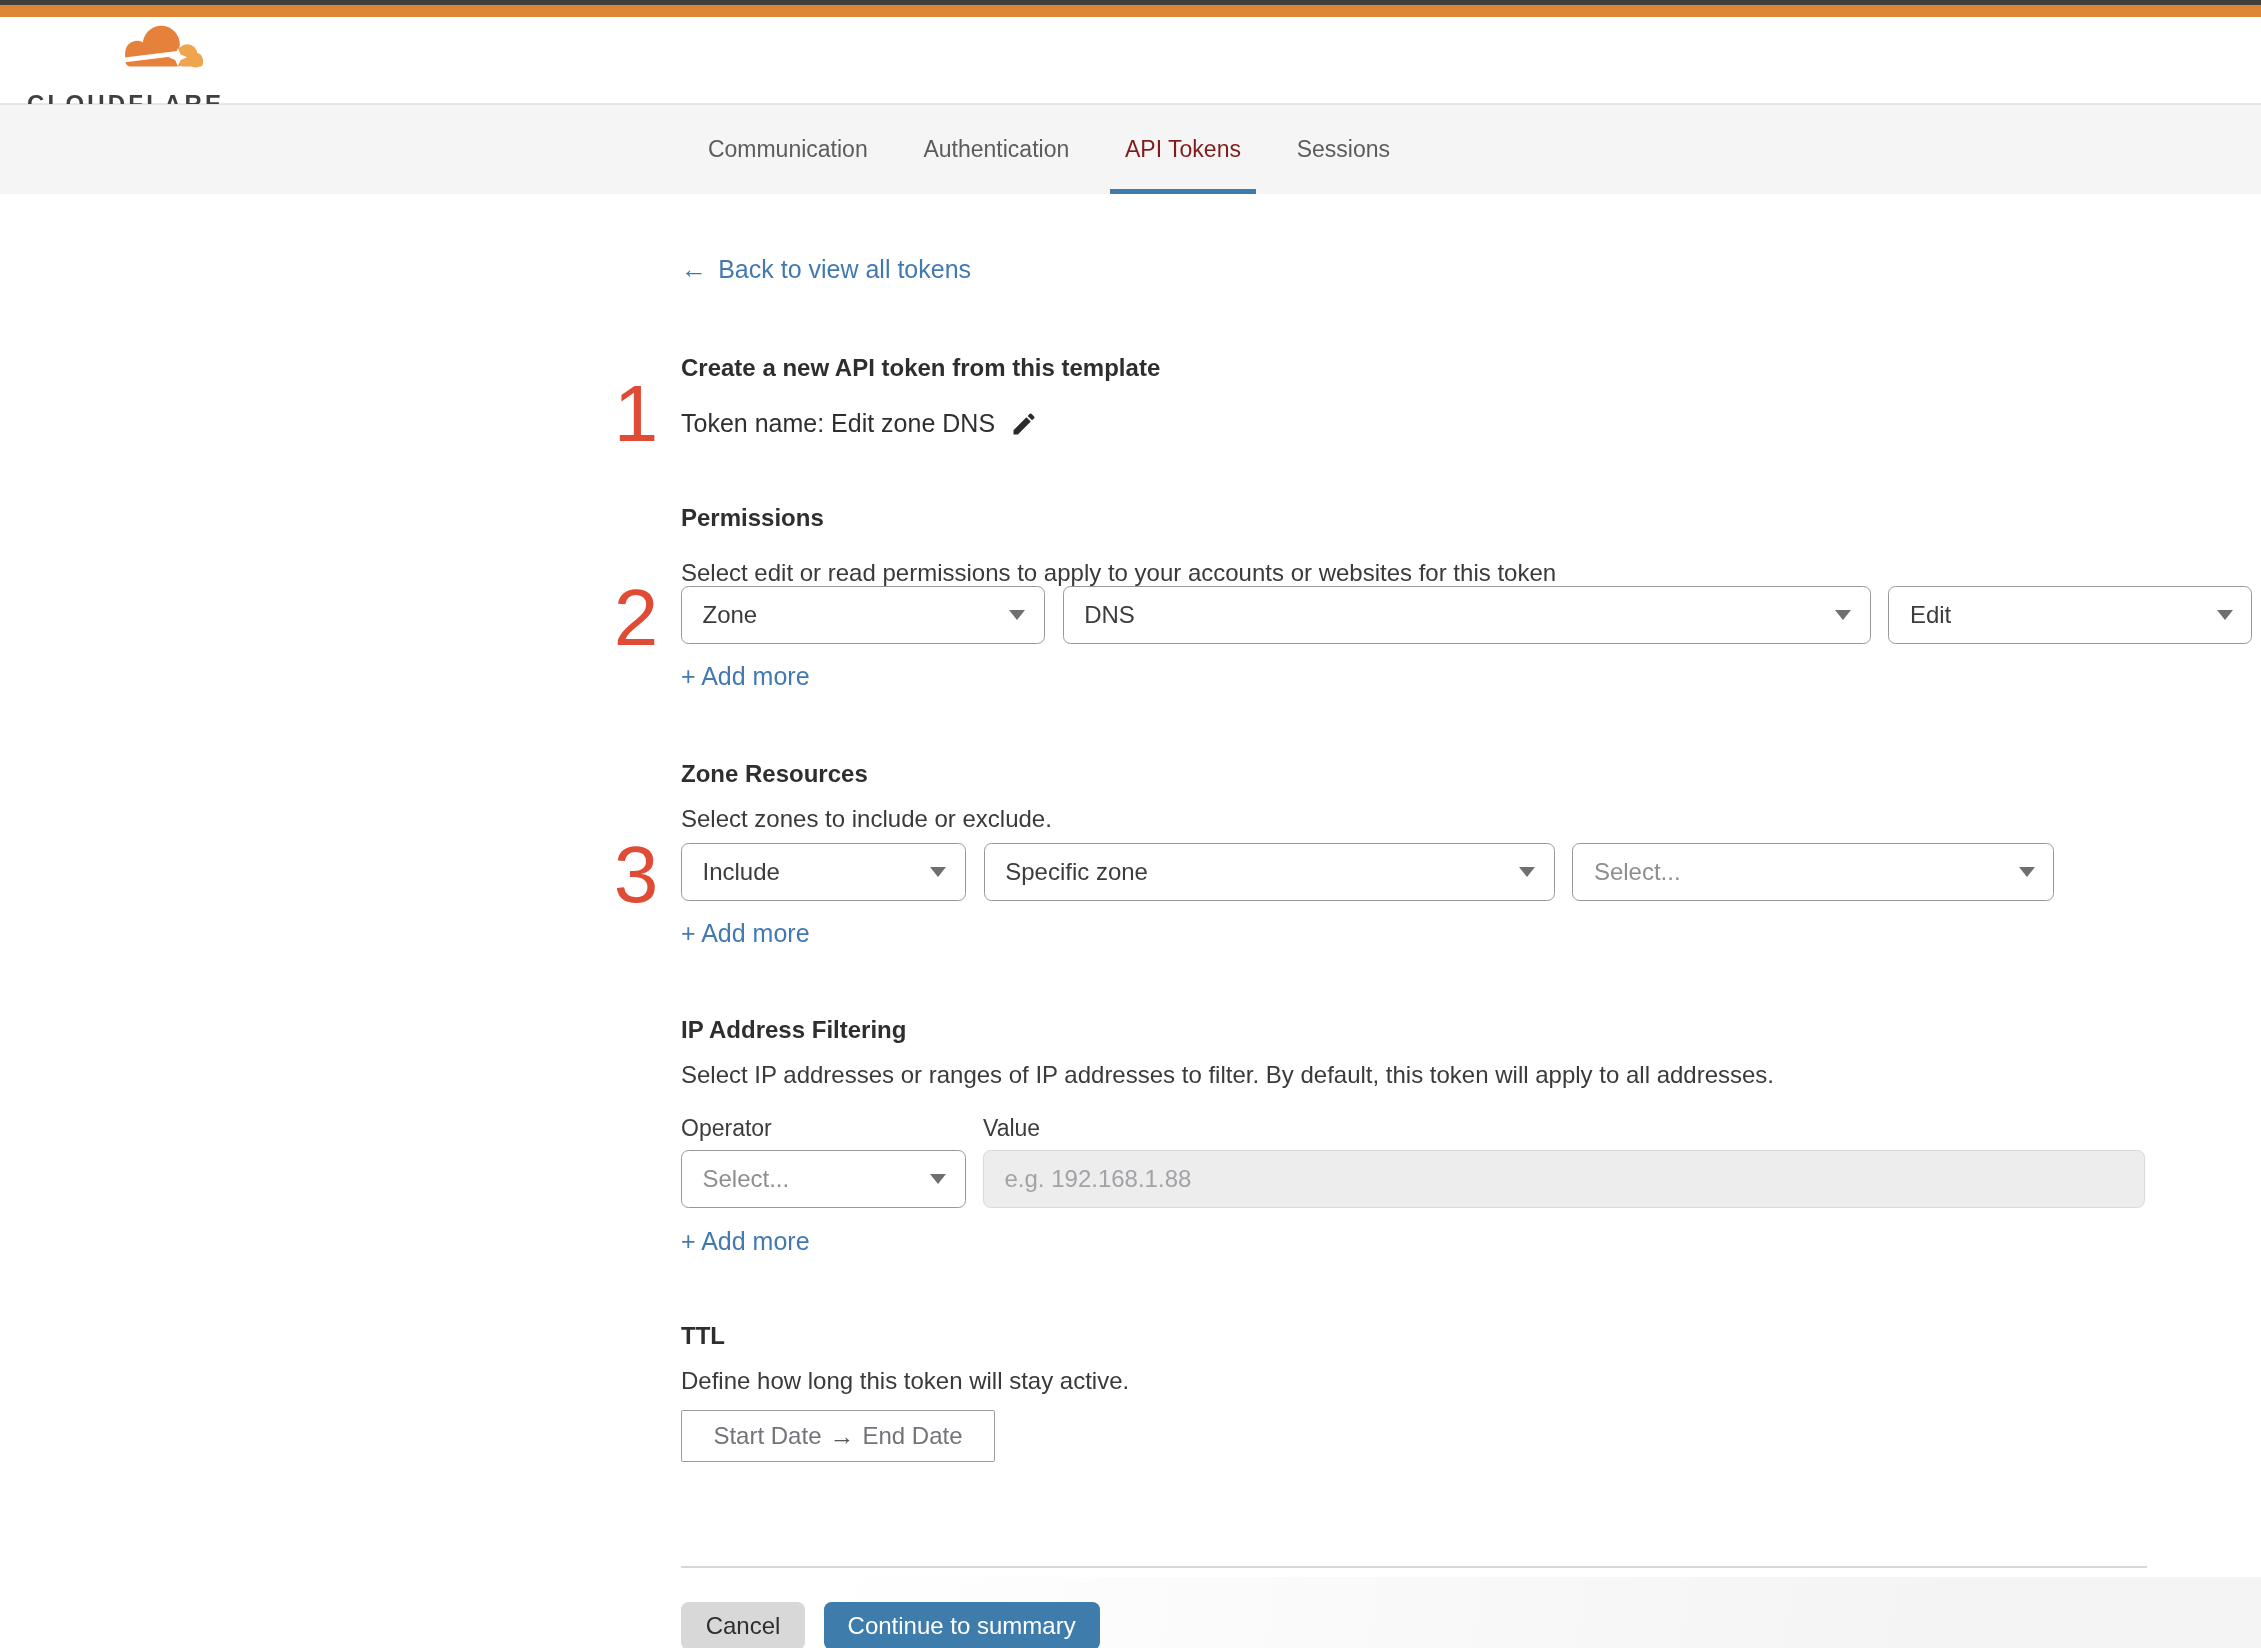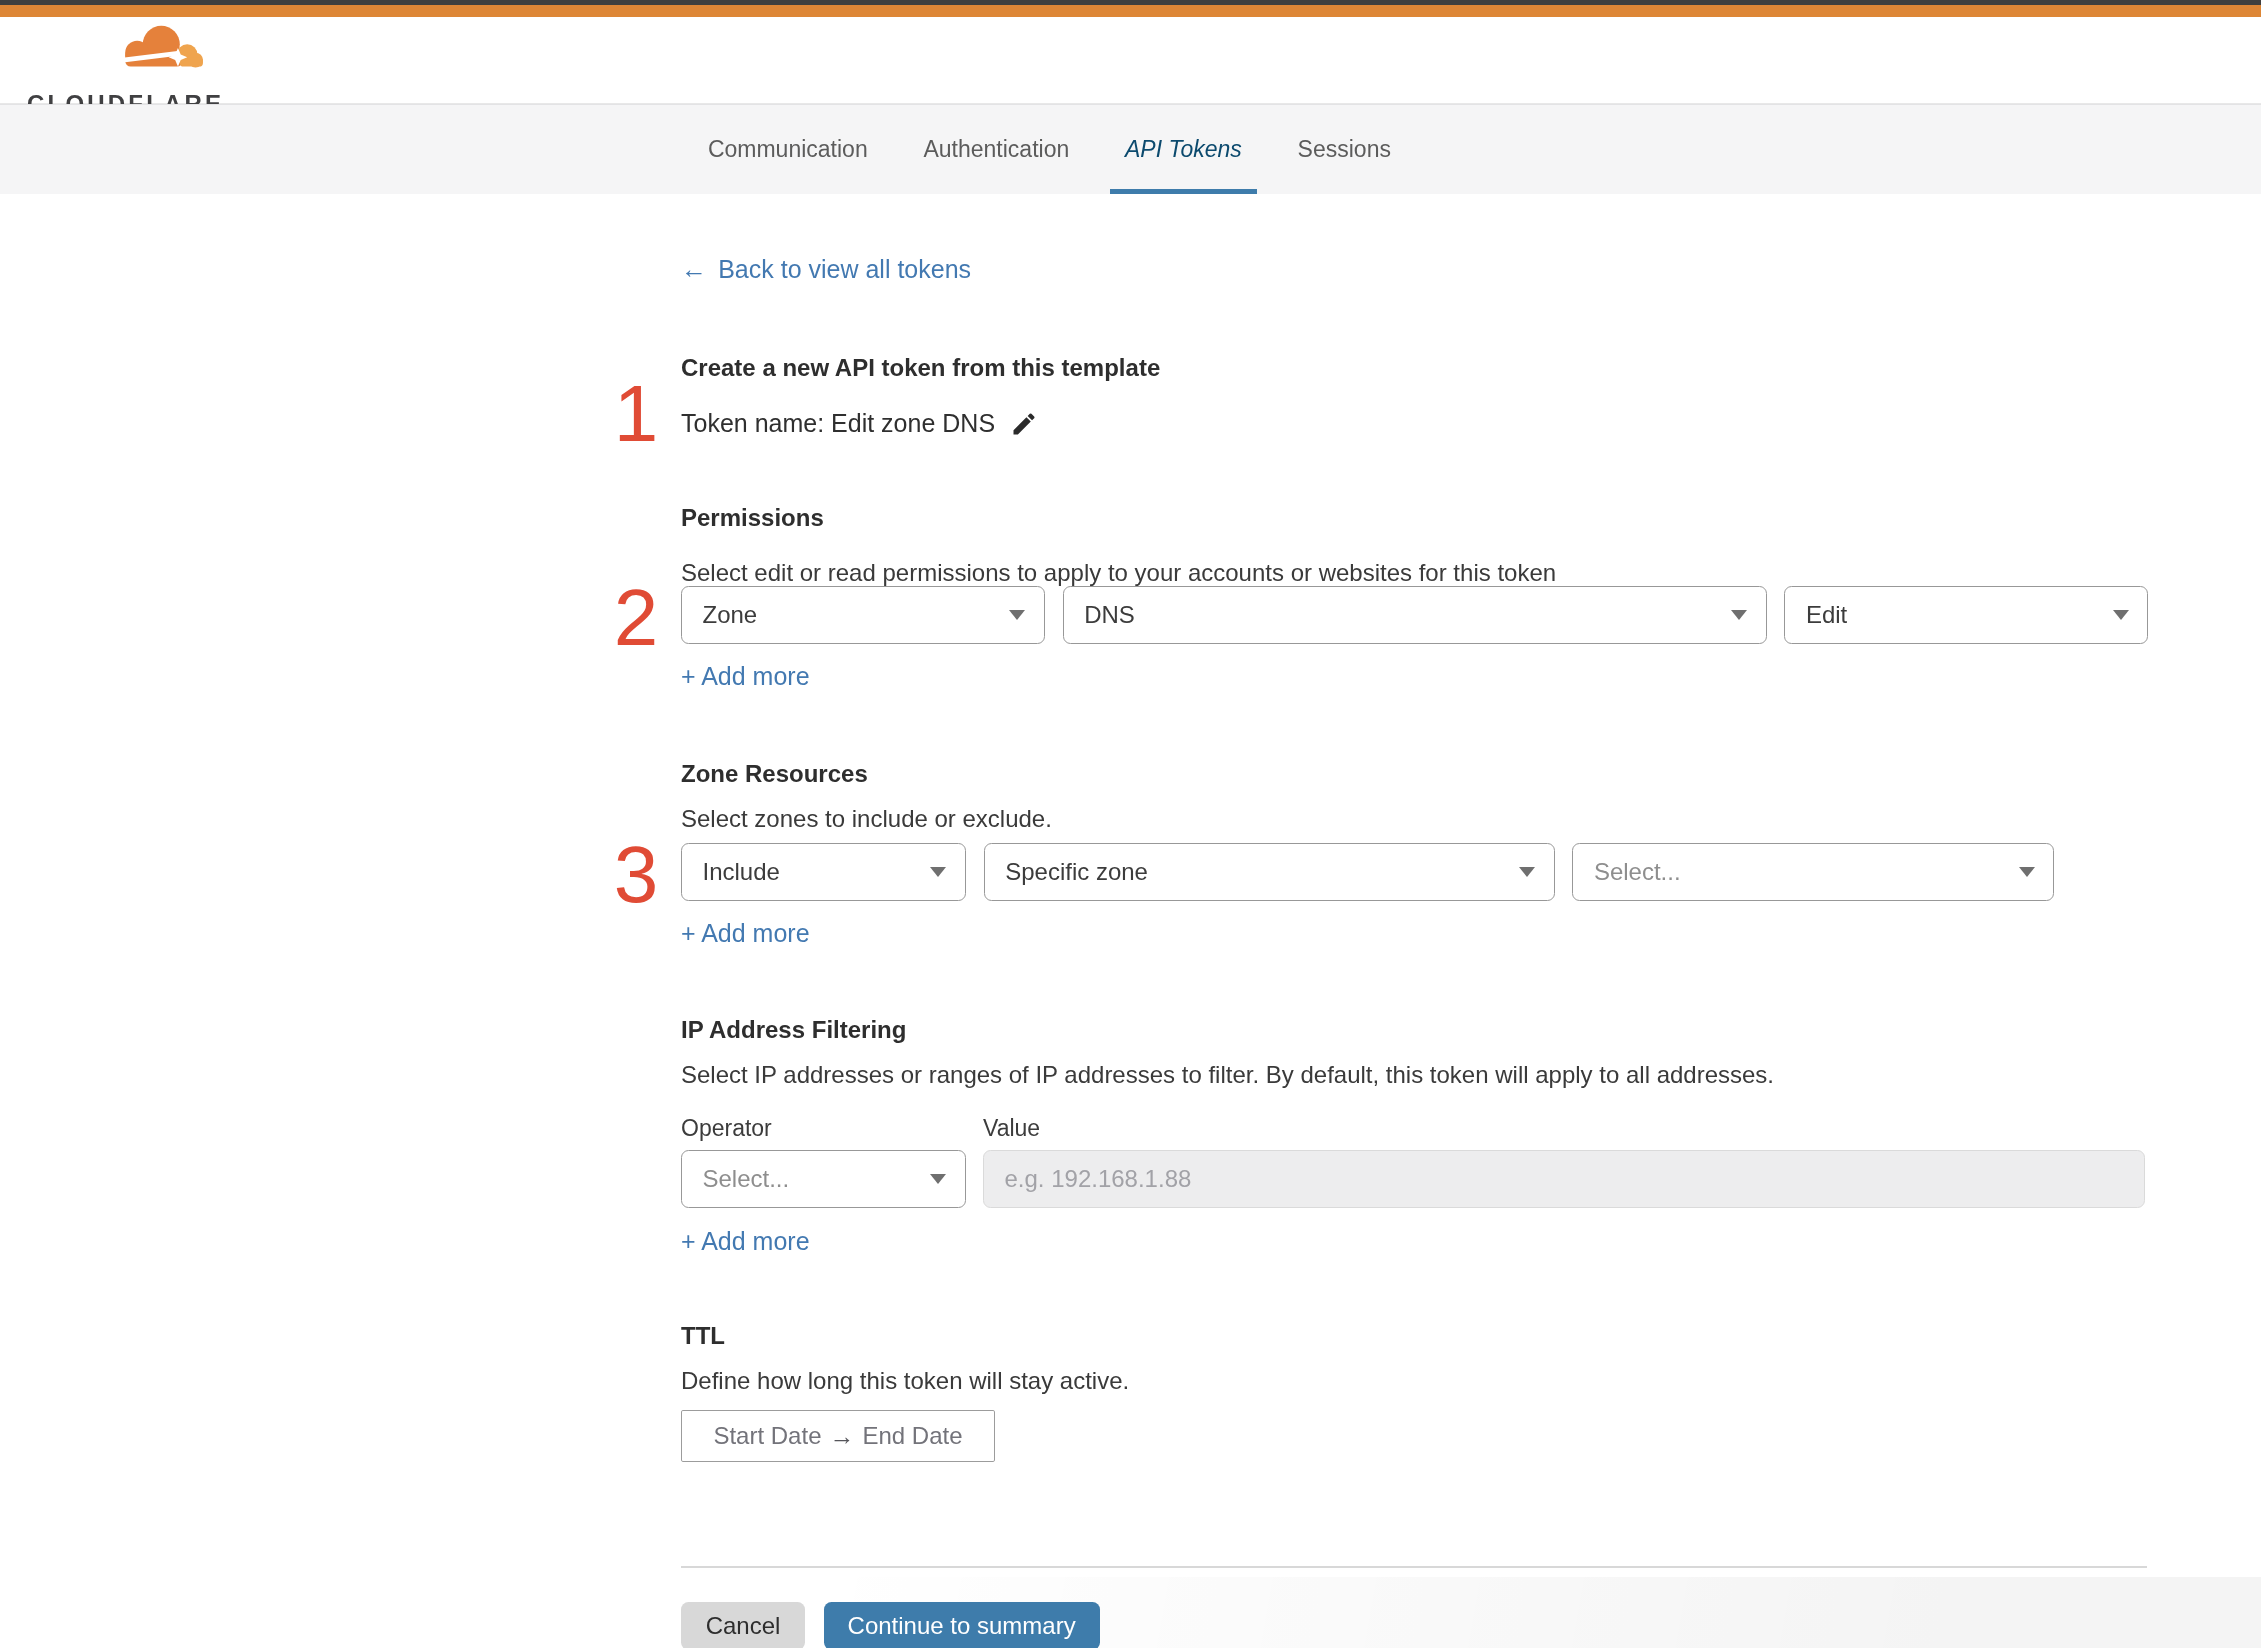--- a/index.html
+++ b/index.html
@@ -18,21 +18,21 @@
   .logo svg { display:block; margin-left:86px; }
   .wordmark { font-size:24px; font-weight:700; letter-spacing:3.2px; color:#404042; line-height:1; margin-top:18px;text-align:center; }
   .account { position:absolute; left:259px; top:0; height:87px; display:flex; align-items:center; gap:13px; cursor:pointer; }
   .account-label { font-size:25px; color:#393939; }
   .caret-down { width:0; height:0; border-left:9.3px solid transparent; border-right:9.3px solid transparent; border-top:11.2px solid #6d6d6d; }
 
   
   .tabbar { height:90px; background:#f5f5f6; border-top:0.9px solid #e3e3e5; position:relative; }
   .tabs { position:absolute; left:706px; top:0; height:100%; display:flex; gap:52px; }
   .tab { font-size:23px; color:#5c5c5c; height:100%; display:flex; align-items:center; position:relative; padding:0 1.9px; cursor:pointer; }
-  .tab.active { color:#0c4a6e;font-style:italic; }
+  .tab.active { color:#7f1d1d; }
   .tab.active::after { content:""; position:absolute; left:-13px; right:-13px; bottom:0; height:4.7px; background:#3e7cab; }
 
   
   .content { position:absolute; left:681px; top:194px; width:1466px; height:1454px; }
   .abs { position:absolute; left:0; }
   .h-title { font-size:24px; font-weight:700; color:#2e2e2e; }
   .desc    { font-size:24px; color:#3a3a3a; }
   .link    { color:#4379b1; font-size:25px; cursor:pointer; }
   .step-num { position:absolute; left:-76px; width:62px; text-align:center; font-size:80px; line-height:1; color:#e04b35; font-weight:400; }
 
@@ -128,21 +128,21 @@
   </div>
 
   <div class="abs step-num" style="top:384px">2</div>
   <div class="abs h-title" style="top:310px">Permissions</div>
   <div class="abs desc" style="top:365px">Select edit or read permissions to apply to your accounts or websites for this token</div>
   <div class="abs row" style="top:392px">
     <div class="dd" style="width:364px">
       <span class="dd-label">Zone</span>
       <span class="dd-caret"></span>
     </div>
-    <div class="dd" style="width:704px">
+    <div class="dd" style="width:808px">
       <span class="dd-label">DNS</span>
       <span class="dd-caret"></span>
     </div>
     <div class="dd" style="width:364px">
       <span class="dd-label">Edit</span>
       <span class="dd-caret"></span>
     </div>
   </div>
   <div class="abs link" style="top:468px">+ Add more</div>
 

